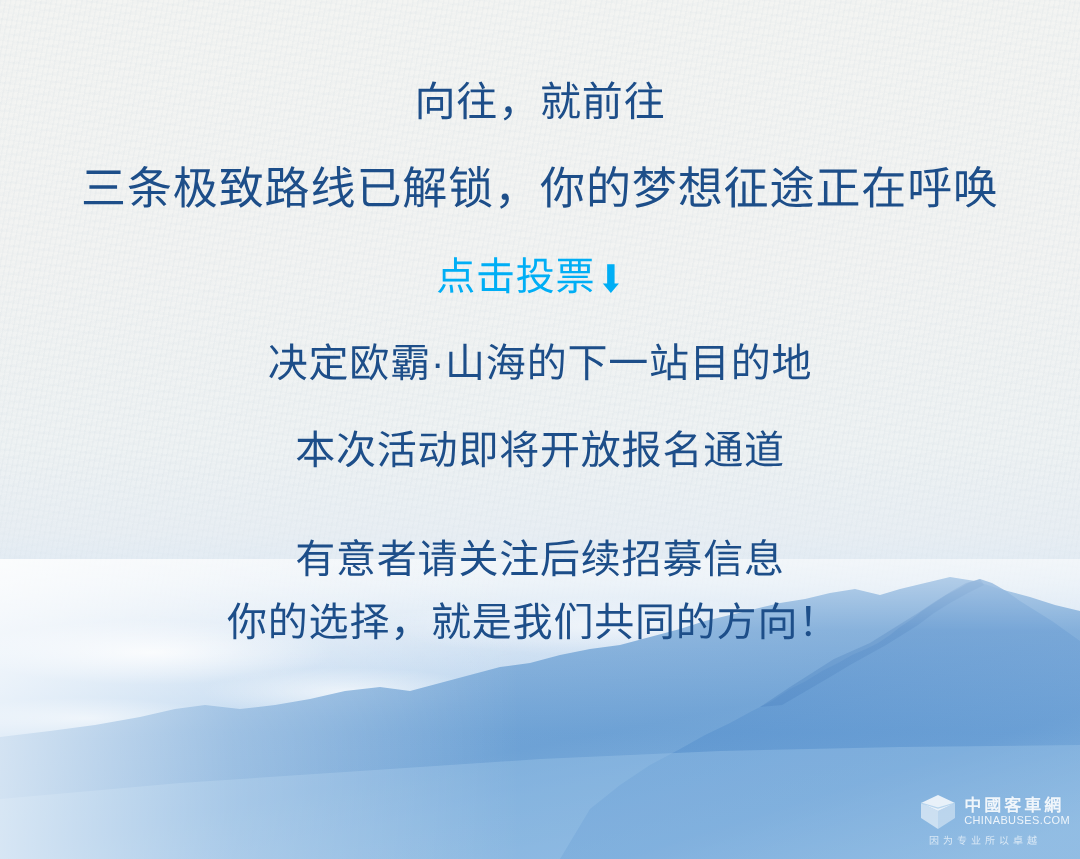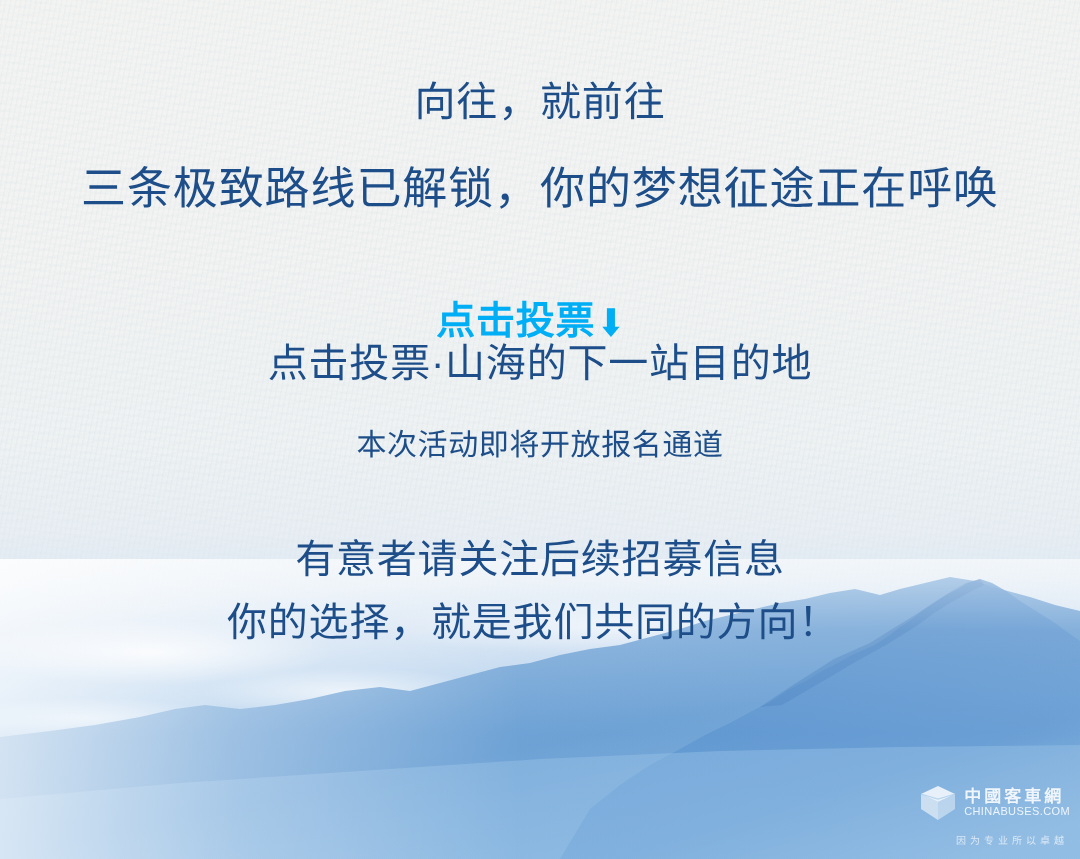--- a/index.html
+++ b/index.html
@@ -101,23 +101,23 @@
 
   .line {
     color: #1d4e89;
     white-space: nowrap;
     letter-spacing: .02em;
     font-weight: 400;
   }
 
   .l1 { position: absolute; top: 82px;  left: 0; right: 0; font-size: 41px; line-height: 1; }
   .l2 { position: absolute; top: 166px; left: 0; right: 0; font-size: 45px; line-height: 1; }
-  .l3 { position: absolute; top: 257px; left: 0; right: 16px; font-size: 39px; line-height: 1; font-weight: 700; color: #00aef5; margin-top: 44px; }
+  .l3 { position: absolute; top: 257px; left: 0; right: 16px; font-size: 39px; line-height: 1; font-weight: 400; color: #00aef5; }
   .l4 { position: absolute; top: 343px; left: 0; right: 0; font-size: 40px; line-height: 1; }
-  .l5 { position: absolute; top: 430px; left: 0; right: 0; font-size: 30px; line-height: 1; }
+  .l5 { position: absolute; top: 430px; left: 0; right: 0; font-size: 40px; line-height: 1; }
   .l6 { position: absolute; top: 516px; left: 0; right: 0; font-size: 40px; line-height: 1; margin-top: 23px; }
   .l7 { position: absolute; top: 602px; left: 0; right: 14px; font-size: 40px; line-height: 1; }
 
   .vote-arrow {
     display: inline-block;
     color: #00aef5;
     font-size: 38px;
     line-height: 1;
     transform: translateY(2px) scaleX(.85);
   }
@@ -150,26 +150,26 @@
     text-shadow: 0 0 2px rgba(120,165,205,.35);
   }
   .wm-en {
     color: rgba(255,255,255,.92);
     font-size: 11px;
     letter-spacing: .4px;
     line-height: 1.25;
     font-weight: 400;
   }
   .wm-tag {
-    margin-top: 12px;
+    margin-top: 3px;
     color: rgba(255,255,255,.72);
     font-size: 10px;
     letter-spacing: 4px;
     line-height: 1.2;
-    text-align: right;
+    text-align: center;
     width: 100%;
     padding-right: 2px;
     box-sizing: border-box;
   }
 </style>
 </head>
 <body>
 
 <div class="poster">
 
@@ -227,21 +227,21 @@
   <div class="haze-left"></div>
 
   <div class="copy">
     <div class="line l1">向往，就前往</div>
     <div class="line l2">三条极致路线已解锁，你的梦想征途正在呼唤</div>
 
     <div class="line l3">
       <span>点击投票</span><span class="vote-arrow">⬇</span>
     </div>
 
-    <div class="line l4">点击投票·山海的下一站目的地</div>
+    <div class="line l4">决定欧霸·山海的下一站目的地</div>
     <div class="line l5">本次活动即将开放报名通道</div>
     <div class="line l6">有意者请关注后续招募信息</div>
     <div class="line l7">你的选择，就是我们共同的方向！</div>
   </div>
 
   <div class="watermark">
     <div class="wm-top">
       <svg class="wm-cube" viewBox="0 0 40 40" xmlns="http://www.w3.org/2000/svg">
         <polygon points="20,3 37,11 20,19 3,11" fill="rgba(255,255,255,.88)"></polygon>
         <polygon points="3,11 20,19 20,37 3,26" fill="rgba(255,255,255,.62)"></polygon>

